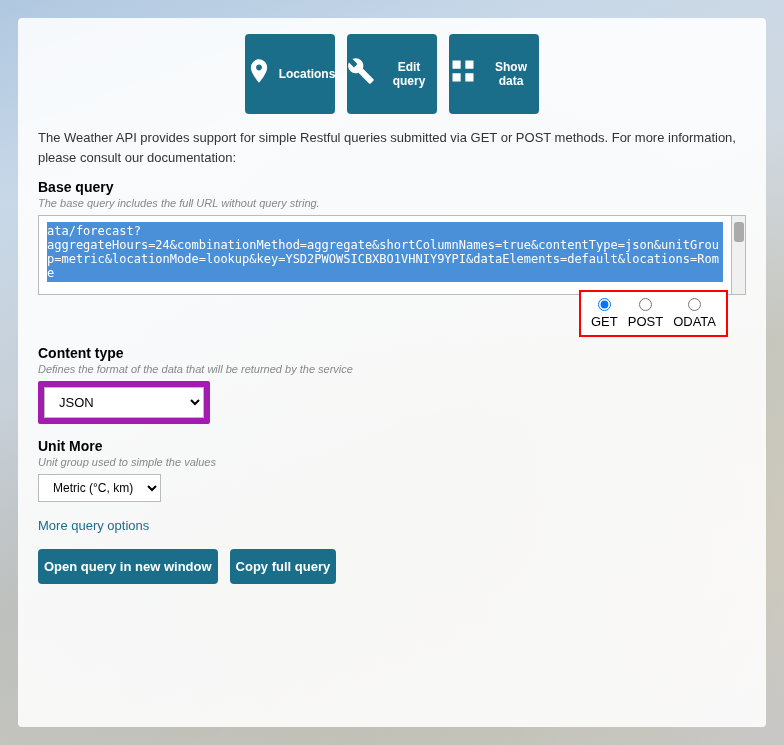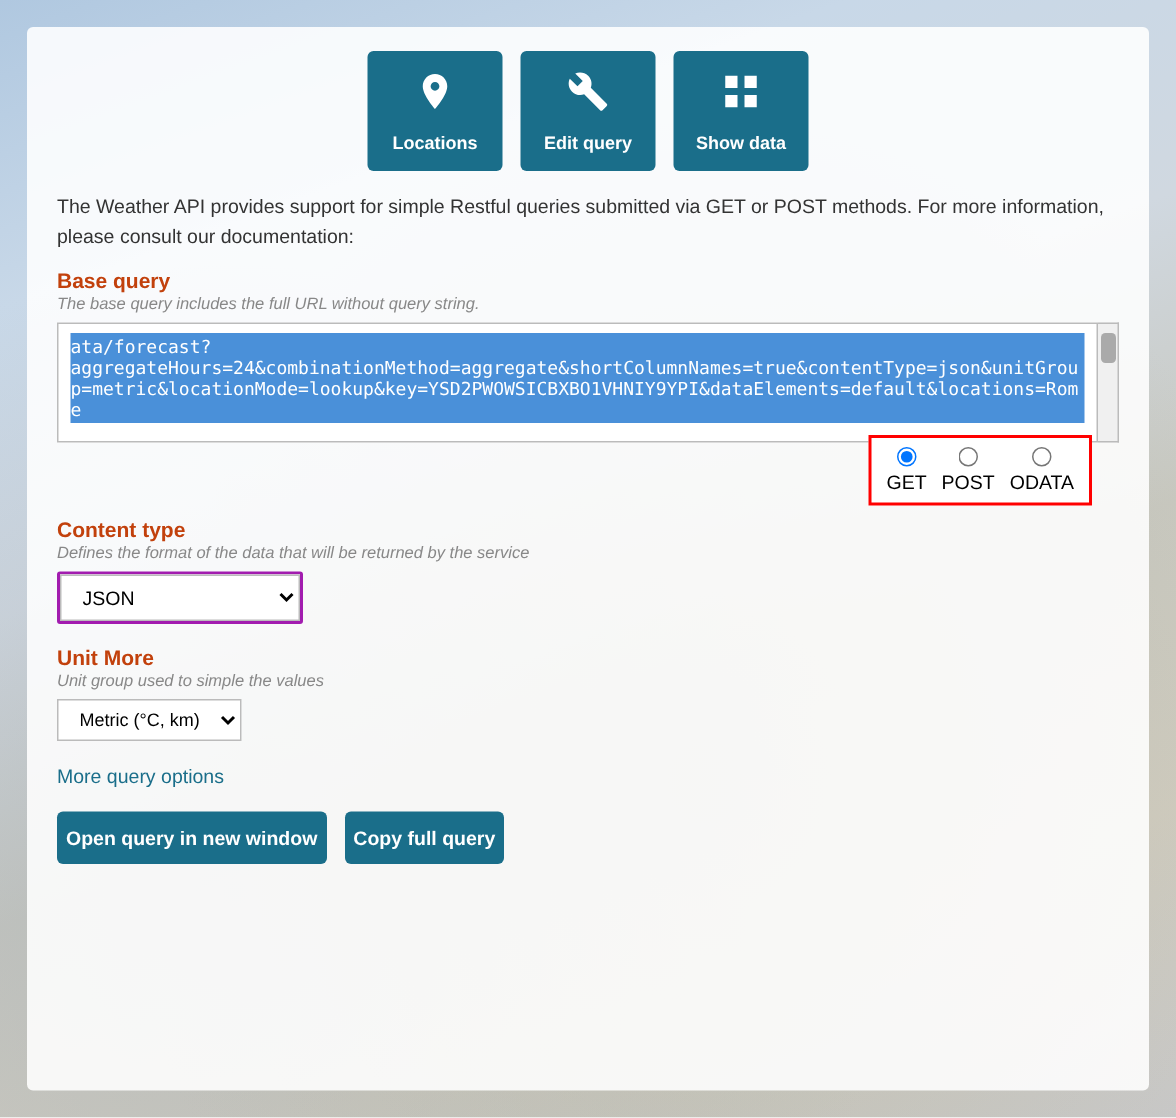--- a/index.html
+++ b/index.html
@@ -43,21 +43,20 @@
 
     .top-nav {
       display: flex;
       justify-content: center;
       gap: 12px;
       margin-bottom: 14px;
     }
 
     .nav-btn {
       display: flex;
-      flex-direction: column;
       align-items: center;
       justify-content: center;
       width: 90px;
       height: 80px;
       background: #1a6e8a;
       color: white;
       border-radius: 4px;
       cursor: pointer;
       border: none;
       font-size: 12px;
@@ -89,21 +88,21 @@
       padding: 10px 18px;
       border-radius: 4px;
       font-size: 13px;
       font-weight: bold;
       cursor: pointer;
     }
 
     .section-title {
       font-weight: bold;
       font-size: 14px;
-      color: #c2410c;
+      color: #000000;
       margin-bottom: 2px;
     }
 
     .section-sub {
       font-size: 11px;
       color: #888;
       font-style: italic;
       margin-bottom: 6px;
     }
 
@@ -186,21 +185,21 @@
     .radio-label input {
       cursor: pointer;
     }
 
     .content-type-section {
       margin-top: 50px;
       margin-bottom: 14px;
     }
 
     .select-box-wrapper {
-      border: 2px solid #a21caf;
+      border: 6px solid #a21caf;
       display: inline-block;
       border-radius: 2px;
     }
 
     select {
       padding: 6px 30px 6px 10px;
       border: 1px solid #bbb;
       background: white;
       font-size: 13px;
       cursor: pointer;

